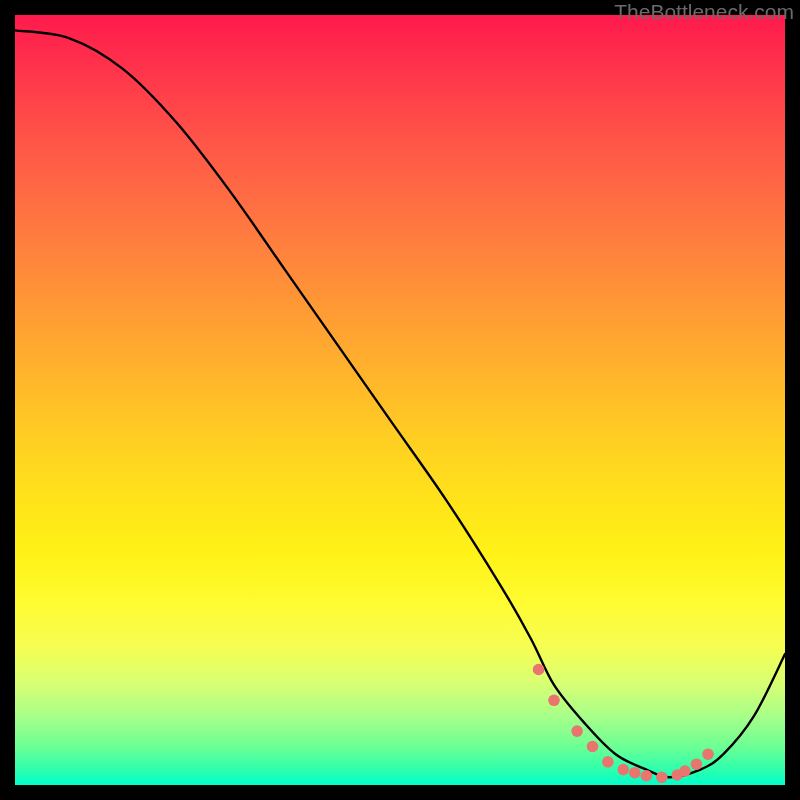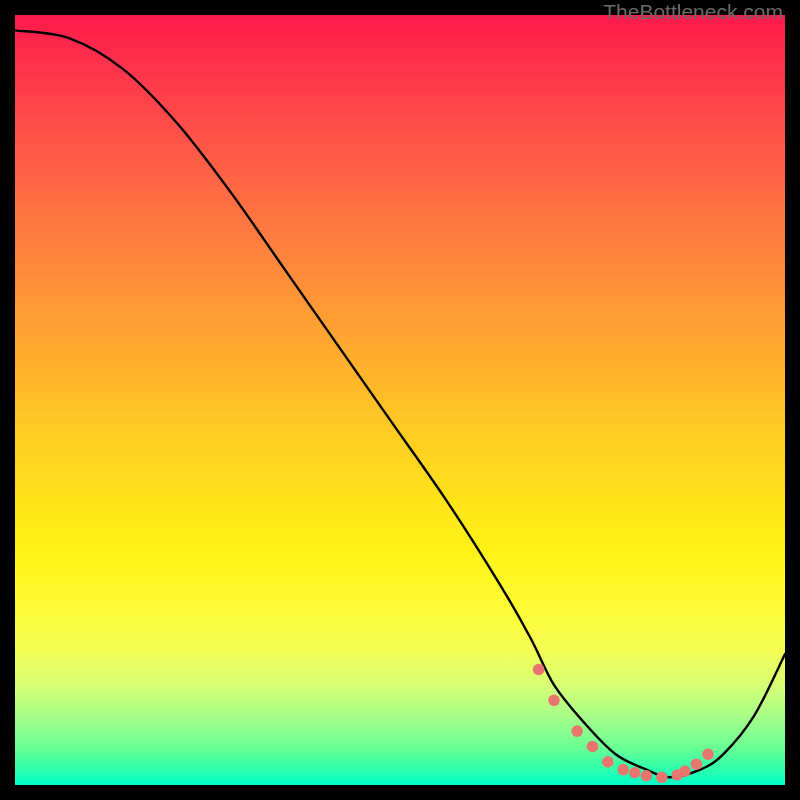--- a/index.html
+++ b/index.html
@@ -56,21 +56,21 @@
   svg.curve {
     position: absolute;
     left: 0;
     top: 0;
     width: 770px;
     height: 770px;
   }
   .watermark {
     position: absolute;
     top: 0px;
-    right: 17px;
+    right: 6px;
     color: #6b6b6b;
     font-size: 21px;
     letter-spacing: 0px;
     font-weight: 500;
   }
 </style>
 </head>
 <body>
 
 <div class="frame">

